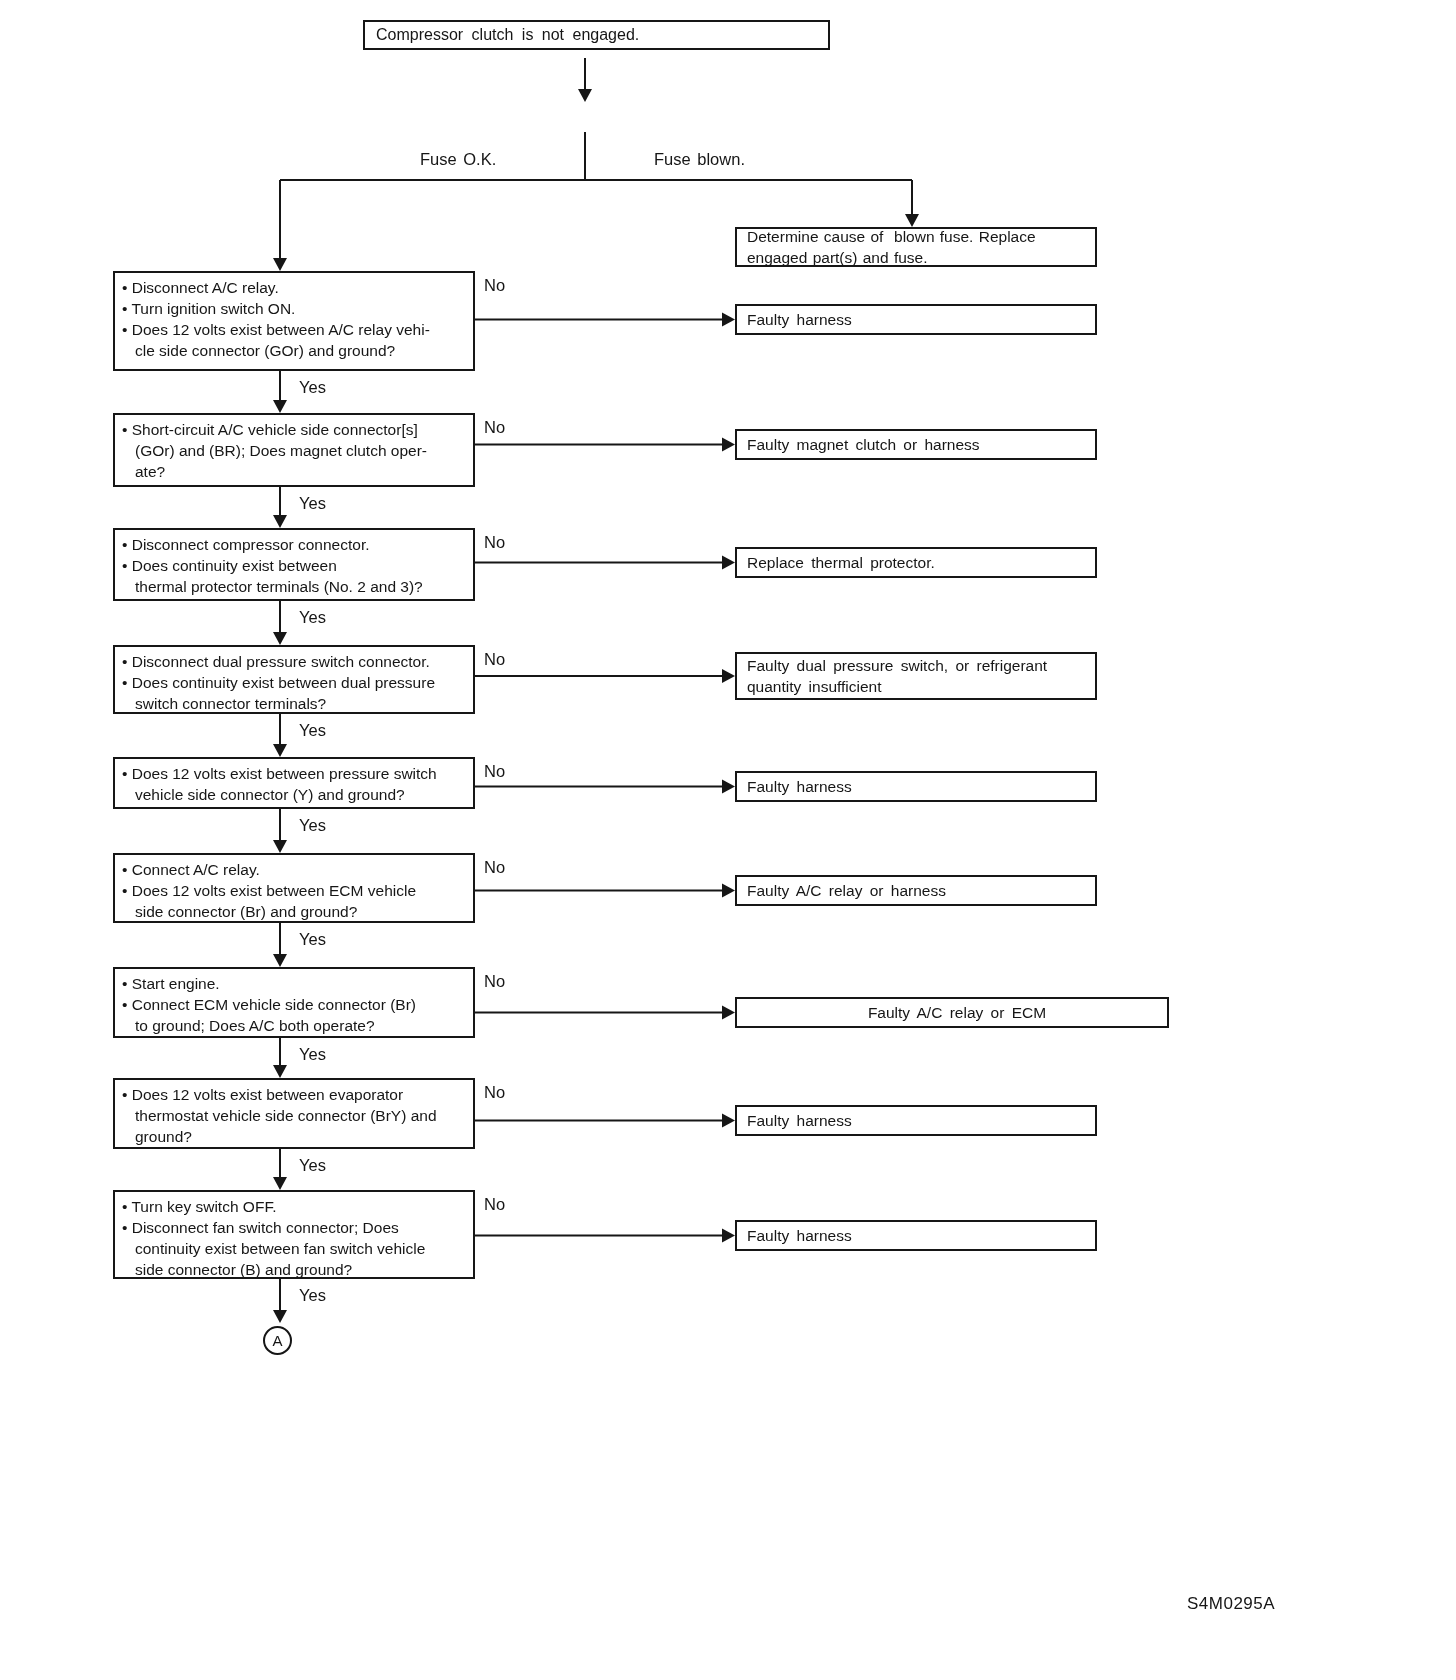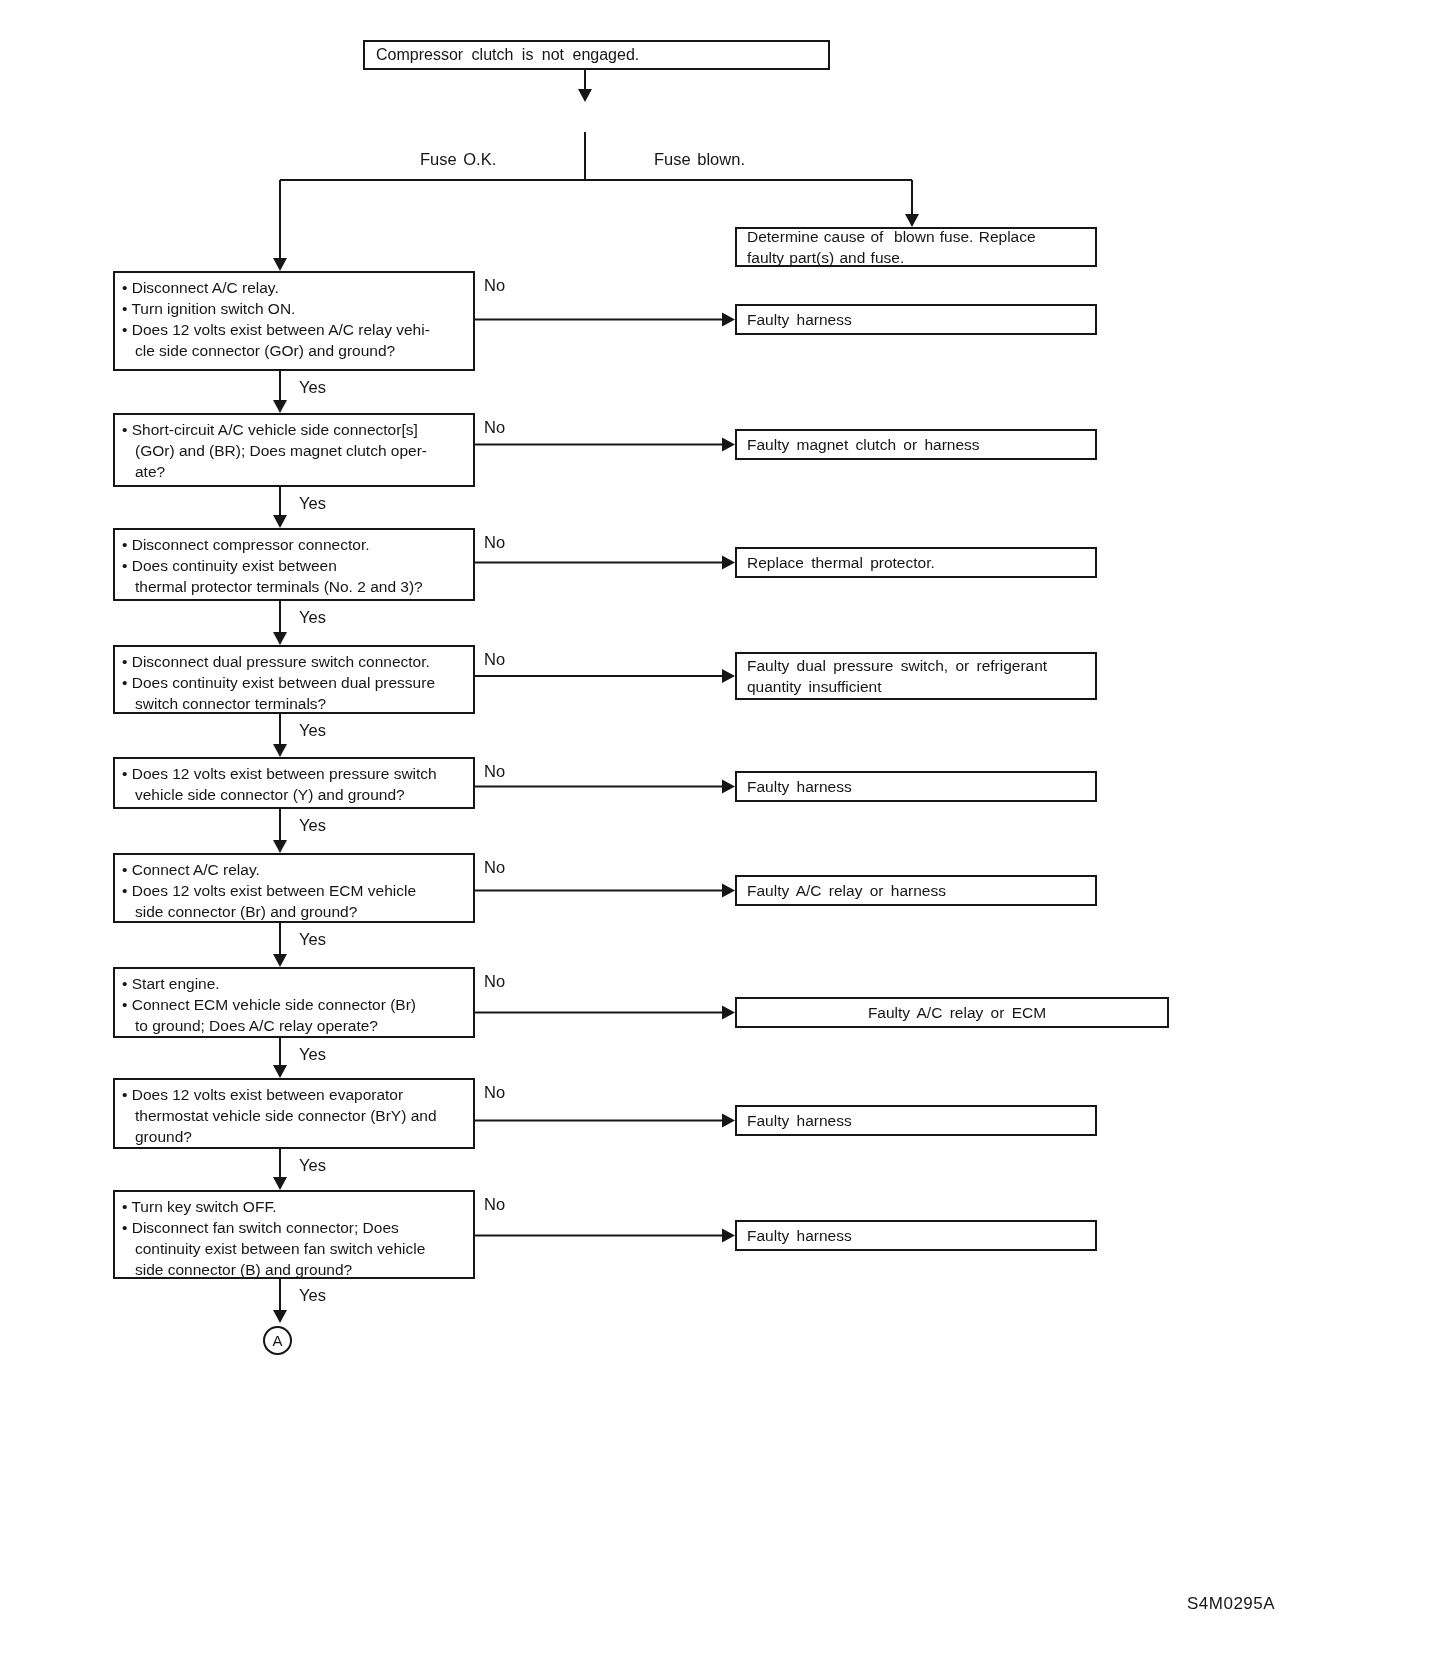--- a/index.html
+++ b/index.html
@@ -88,31 +88,31 @@
       <line x1="280" y1="1149" x2="280" y2="1179" stroke="#161616" stroke-width="2"></line>
       <line x1="280" y1="0" x2="280" y2="0" stroke="#161616" stroke-width="2"></line>
       <polygon points="273,1177 287,1177 280,1190" fill="#161616"></polygon>
       <line x1="475" y1="1235.5" x2="722" y2="1235.5" stroke="#161616" stroke-width="2"></line>
       <polygon points="722,1228.5 722,1242.5 735,1235.5" fill="#161616"></polygon>
       <line x1="280" y1="1279" x2="280" y2="1312" stroke="#161616" stroke-width="2"></line>
       <line x1="280" y1="0" x2="280" y2="0" stroke="#161616" stroke-width="2"></line>
       <polygon points="273,1310 287,1310 280,1323" fill="#161616"></polygon>
     </svg>
 
-  <div class="box titlebox" style="left:363px;top:40px;width:467px;height:30px;">
+  <div class="box titlebox" style="left:363px;top:20px;width:467px;height:30px;">
     <span>Compressor clutch is not engaged.</span>
   </div>
 
 
   <div class="flowlabel" style="left:420px;top:150px;">Fuse O.K.</div>
   <div class="flowlabel" style="left:654px;top:150px;">Fuse blown.</div>
 
   <div class="box rbox" style="left:735px;top:227px;width:362px;height:40px;word-spacing:1px;">
     <div class="line">Determine cause of  blown fuse. Replace</div>
-    <div class="line">faulty part(s) and fuse.</div>
+    <div class="line">engaged part(s) and fuse.</div>
   </div>
 
   <div id="steps-layer">
       <div class="box qbox" style="left: 113px; top: 271px; width: 362px; height: 100px;">
         <div class="bline"><span>• </span><span>Disconnect A/C relay.</span></div>
         <div class="bline"><span>• </span><span>Turn ignition switch ON.</span></div>
         <div class="bline"><span>• </span><span>Does 12 volts exist between A/C relay vehi-</span></div>
         <div class="cline"><span>cle side connector (GOr) and ground?</span></div>
       </div>
       <div class="flowlabel" style="left: 484px; top: 276px;">No</div>
@@ -166,21 +166,21 @@
         <div class="cline"><span>side connector (Br) and ground?</span></div>
       </div>
       <div class="flowlabel" style="left: 484px; top: 858px;">No</div>
       <div class="box rbox" style="left: 735px; top: 875px; width: 362px; height: 31px;">
         <div class="line">Faulty A/C relay or harness</div>
       </div>
       <div class="flowlabel" style="left: 299px; top: 930px;">Yes</div>
       <div class="box qbox" style="left: 113px; top: 967px; width: 362px; height: 71px;">
         <div class="bline"><span>• </span><span>Start engine.</span></div>
         <div class="bline"><span>• </span><span>Connect ECM vehicle side connector (Br)</span></div>
-        <div class="cline"><span>to ground; Does A/C relay operate?</span></div>
+        <div class="cline"><span>to ground; Does A/C both operate?</span></div>
       </div>
       <div class="flowlabel" style="left: 484px; top: 972px;">No</div>
       <div class="box rbox" style="left: 735px; top: 997px; width: 434px; height: 31px; align-items: center;">
         <div class="line">Faulty A/C relay or ECM</div>
       </div>
       <div class="flowlabel" style="left: 299px; top: 1045px;">Yes</div>
       <div class="box qbox" style="left: 113px; top: 1078px; width: 362px; height: 71px;">
         <div class="bline"><span>• </span><span>Does 12 volts exist between evaporator</span></div>
         <div class="cline"><span>thermostat vehicle side connector (BrY) and</span></div>
         <div class="cline"><span>ground?</span></div>

